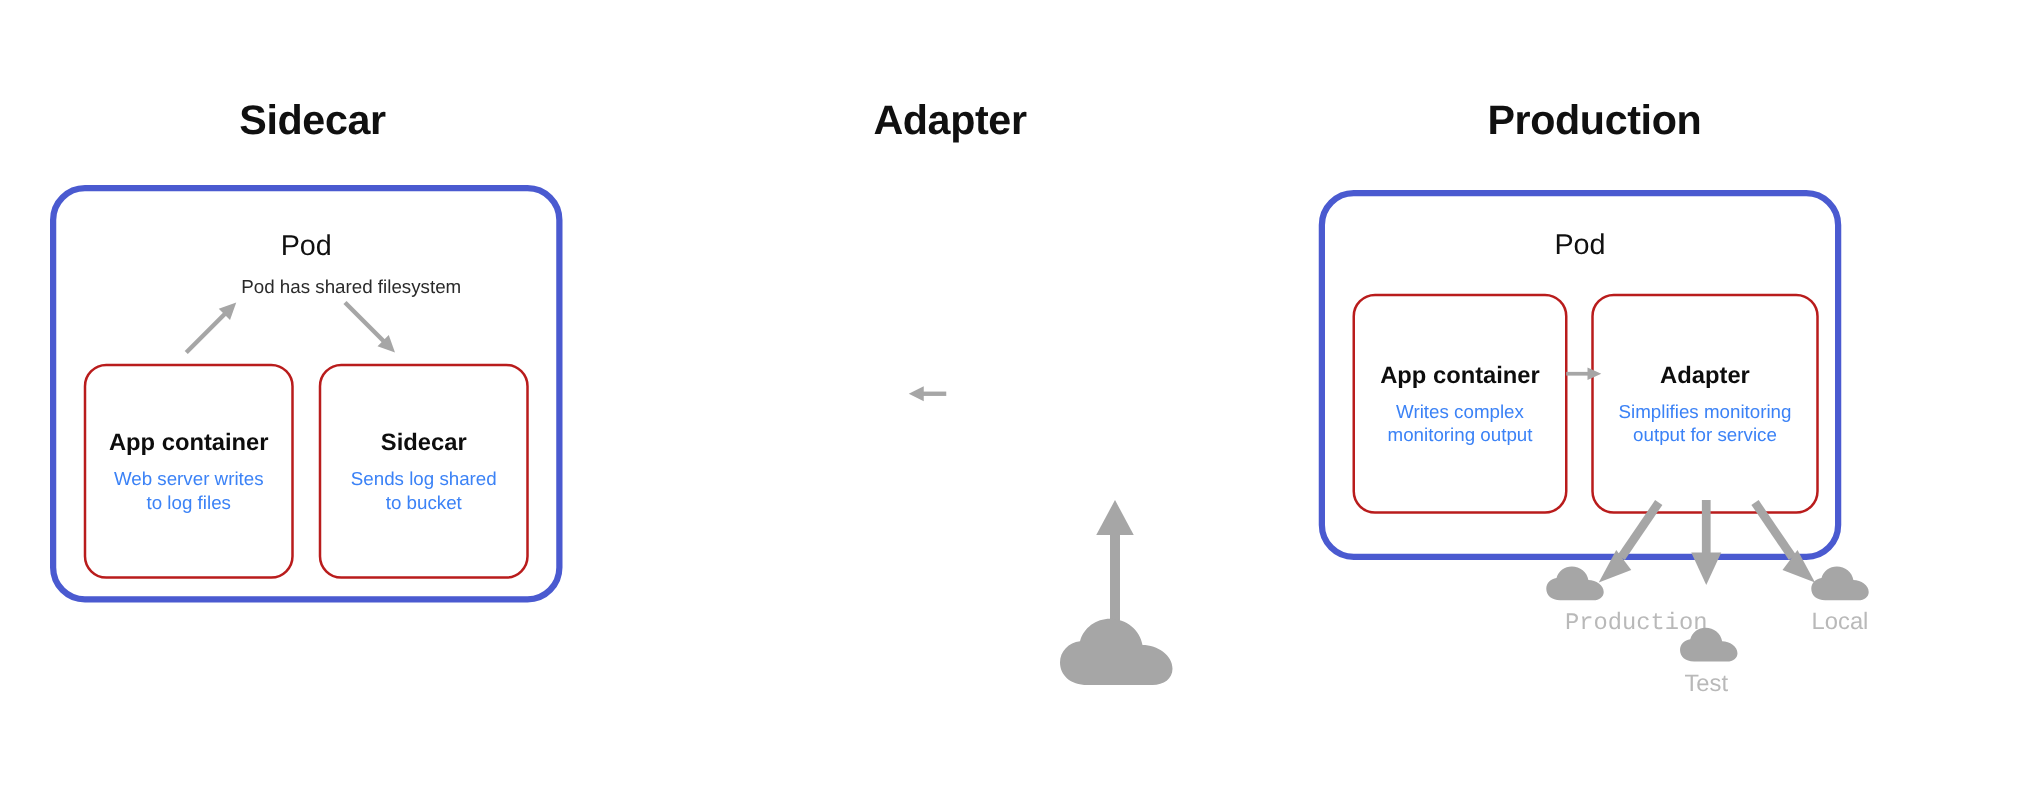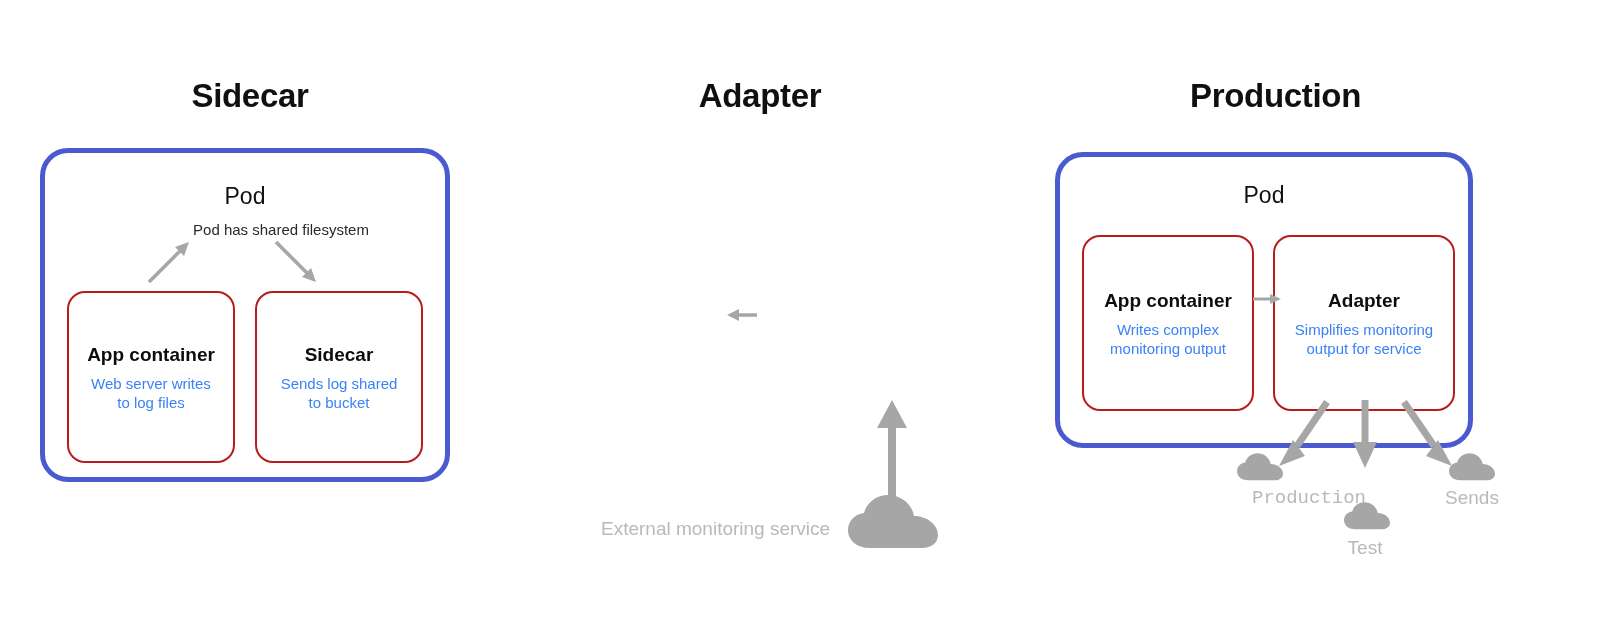--- a/index.html
+++ b/index.html
@@ -221,21 +221,20 @@
   <svg class="arrow-svg" id="arr-ad-cloud" width="34" height="110" viewBox="0 0 34 110">
     <line class="arrow-stroke" x1="17" y1="108" x2="17" y2="26" stroke-width="8"></line>
     <polygon class="arrow-head" points="17,0 2,28 32,28"></polygon>
   </svg>
 
   <svg class="cloud" id="cloud-external" width="94" height="56" viewBox="0 0 94 56">
     <path d="M24,54 C10,54 2,46 2,36 C2,27 9,20 18,19 C21,8 31,1 42,1
              C55,1 66,10 68,22 C80,22 92,30 92,41 C92,49 85,54 76,54 Z"></path>
   </svg>
 
-  <div class="cloud-label" id="lbl-external">External monitoring service</div>
 
   <div class="panel" id="panel-ambassador">
 
     <div class="panel-title">Production</div>
 
   </div>
 
   <svg class="arrow-svg" id="arr-am-h" width="30" height="18" viewBox="0 0 30 18">
     <line class="arrow-stroke" x1="0" y1="9" x2="18" y2="9" stroke-width="3"></line>
     <polygon class="arrow-head" points="28,9 17,4 17,14"></polygon>
@@ -265,15 +264,15 @@
   <svg class="cloud" id="cloud-test" width="48" height="30" viewBox="0 0 94 56">
     <path d="M24,54 C10,54 2,46 2,36 C2,27 9,20 18,19 C21,8 31,1 42,1
              C55,1 66,10 68,22 C80,22 92,30 92,41 C92,49 85,54 76,54 Z"></path>
   </svg>
   <div class="cloud-label" id="lbl-test">Test</div>
 
   <svg class="cloud" id="cloud-local" width="48" height="30" viewBox="0 0 94 56">
     <path d="M24,54 C10,54 2,46 2,36 C2,27 9,20 18,19 C21,8 31,1 42,1
              C55,1 66,10 68,22 C80,22 92,30 92,41 C92,49 85,54 76,54 Z"></path>
   </svg>
-  <div class="cloud-label" id="lbl-local">Sends</div>
+  <div class="cloud-label" id="lbl-local">Local</div>
 
 </div>
 
 </body></html>

